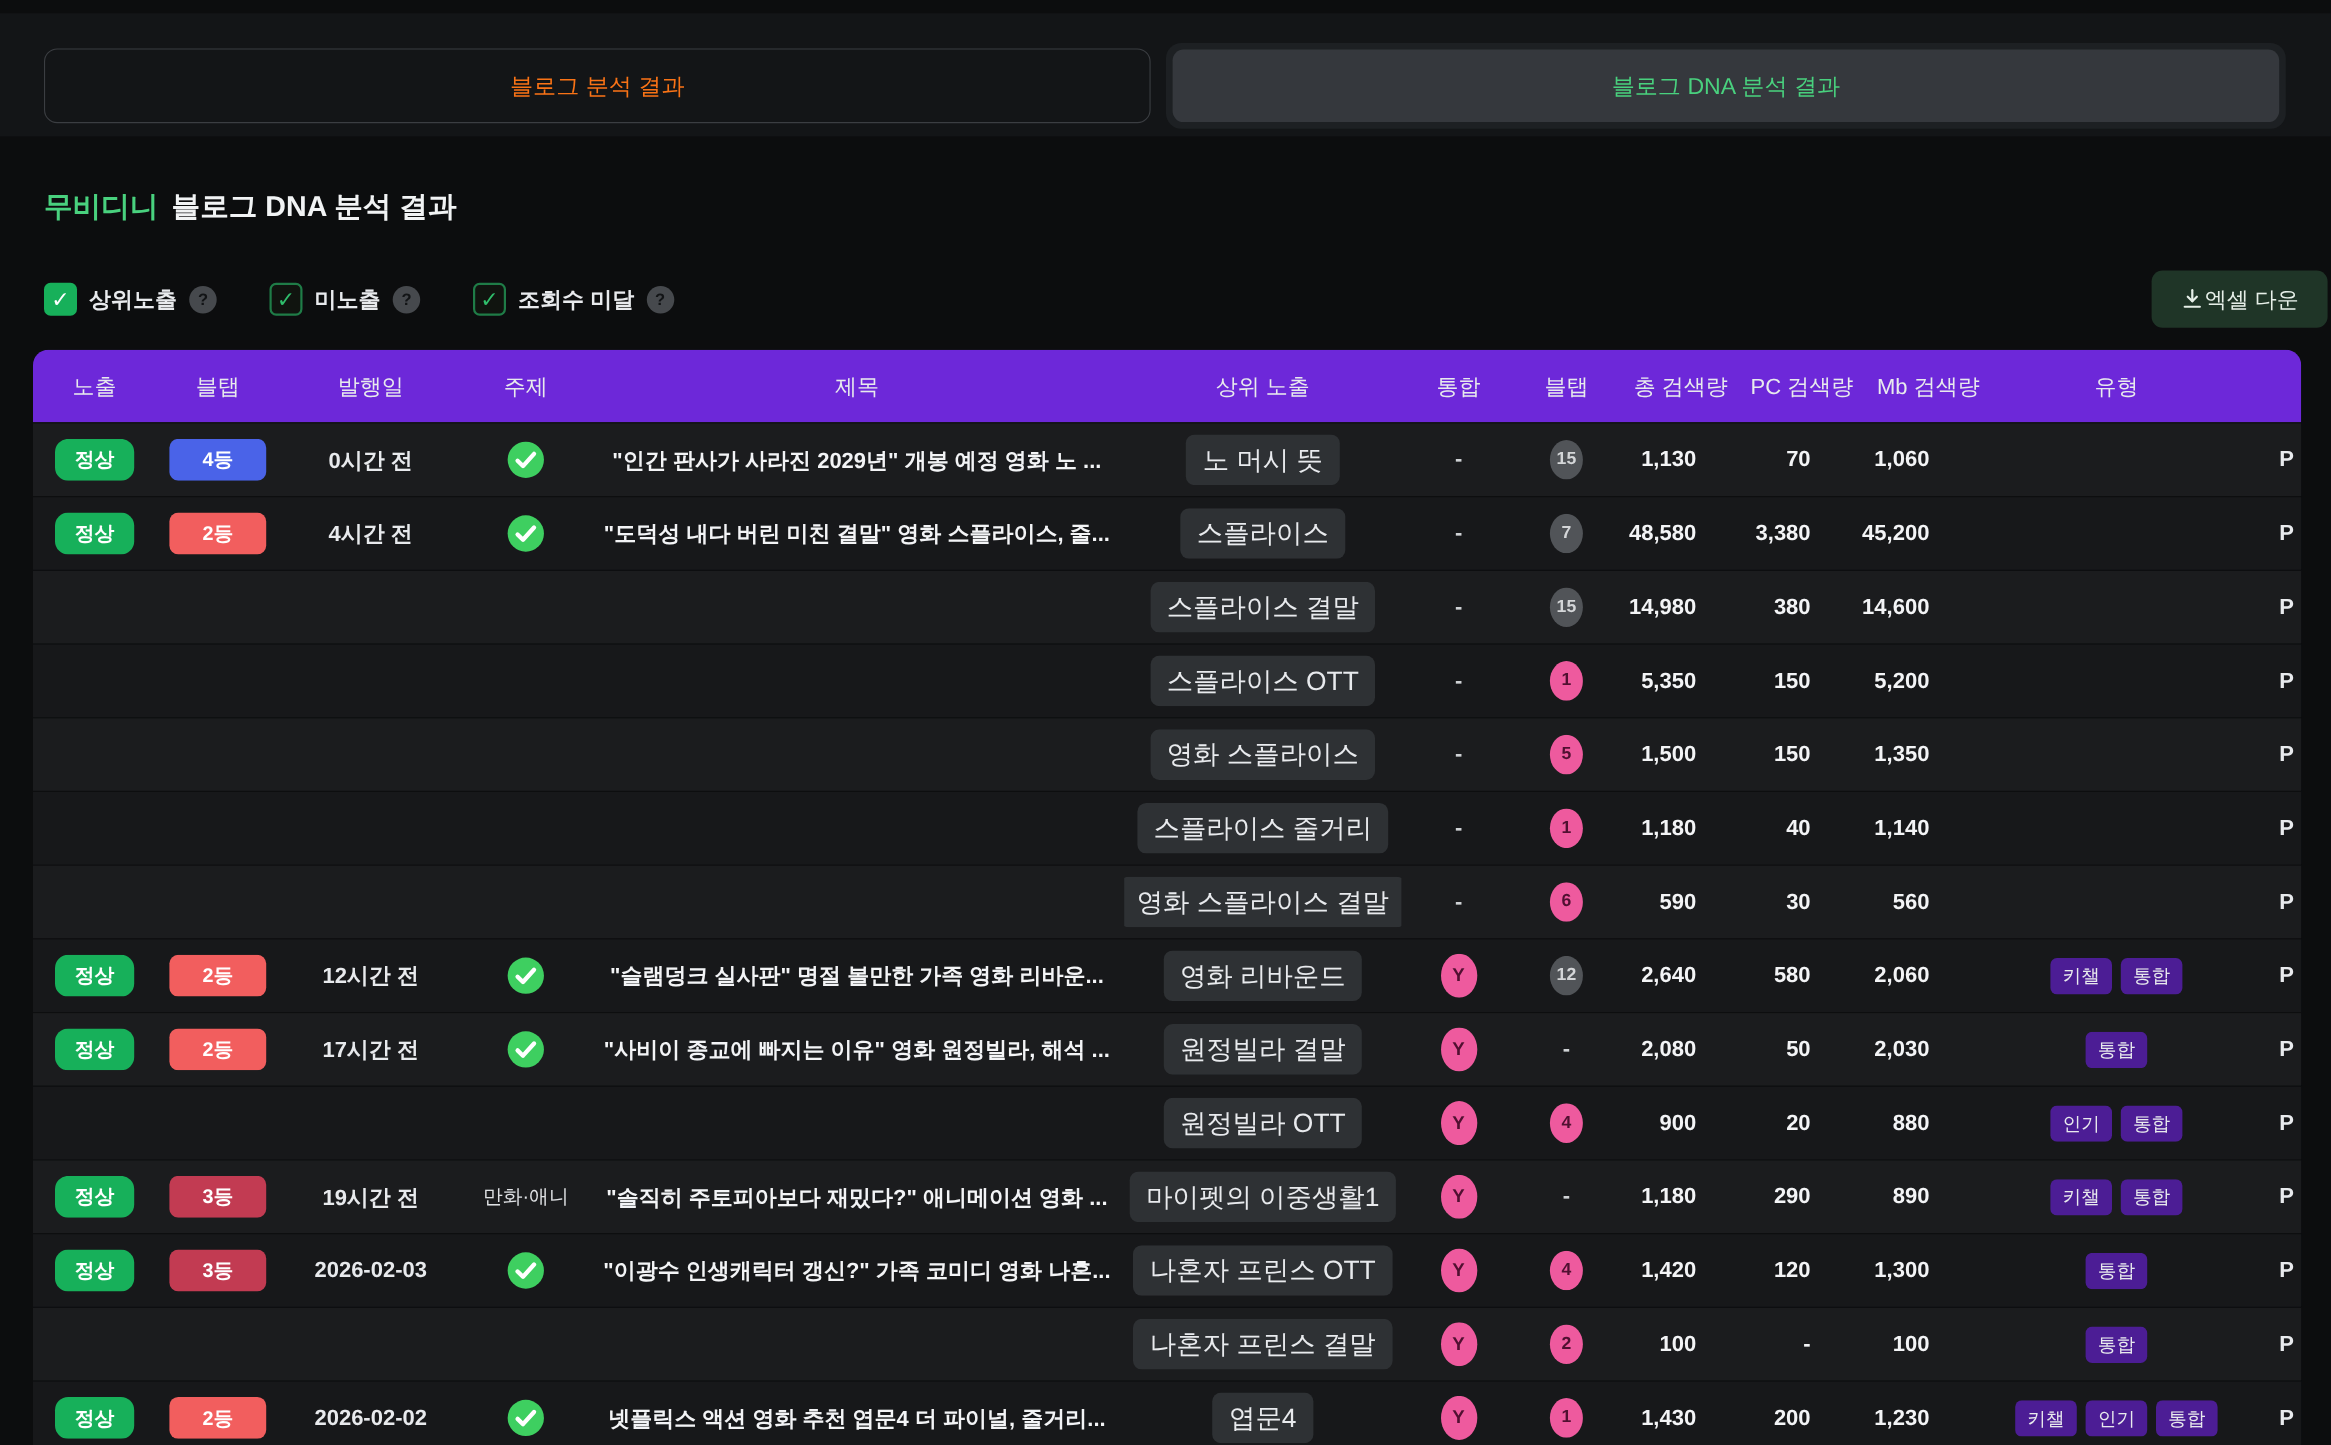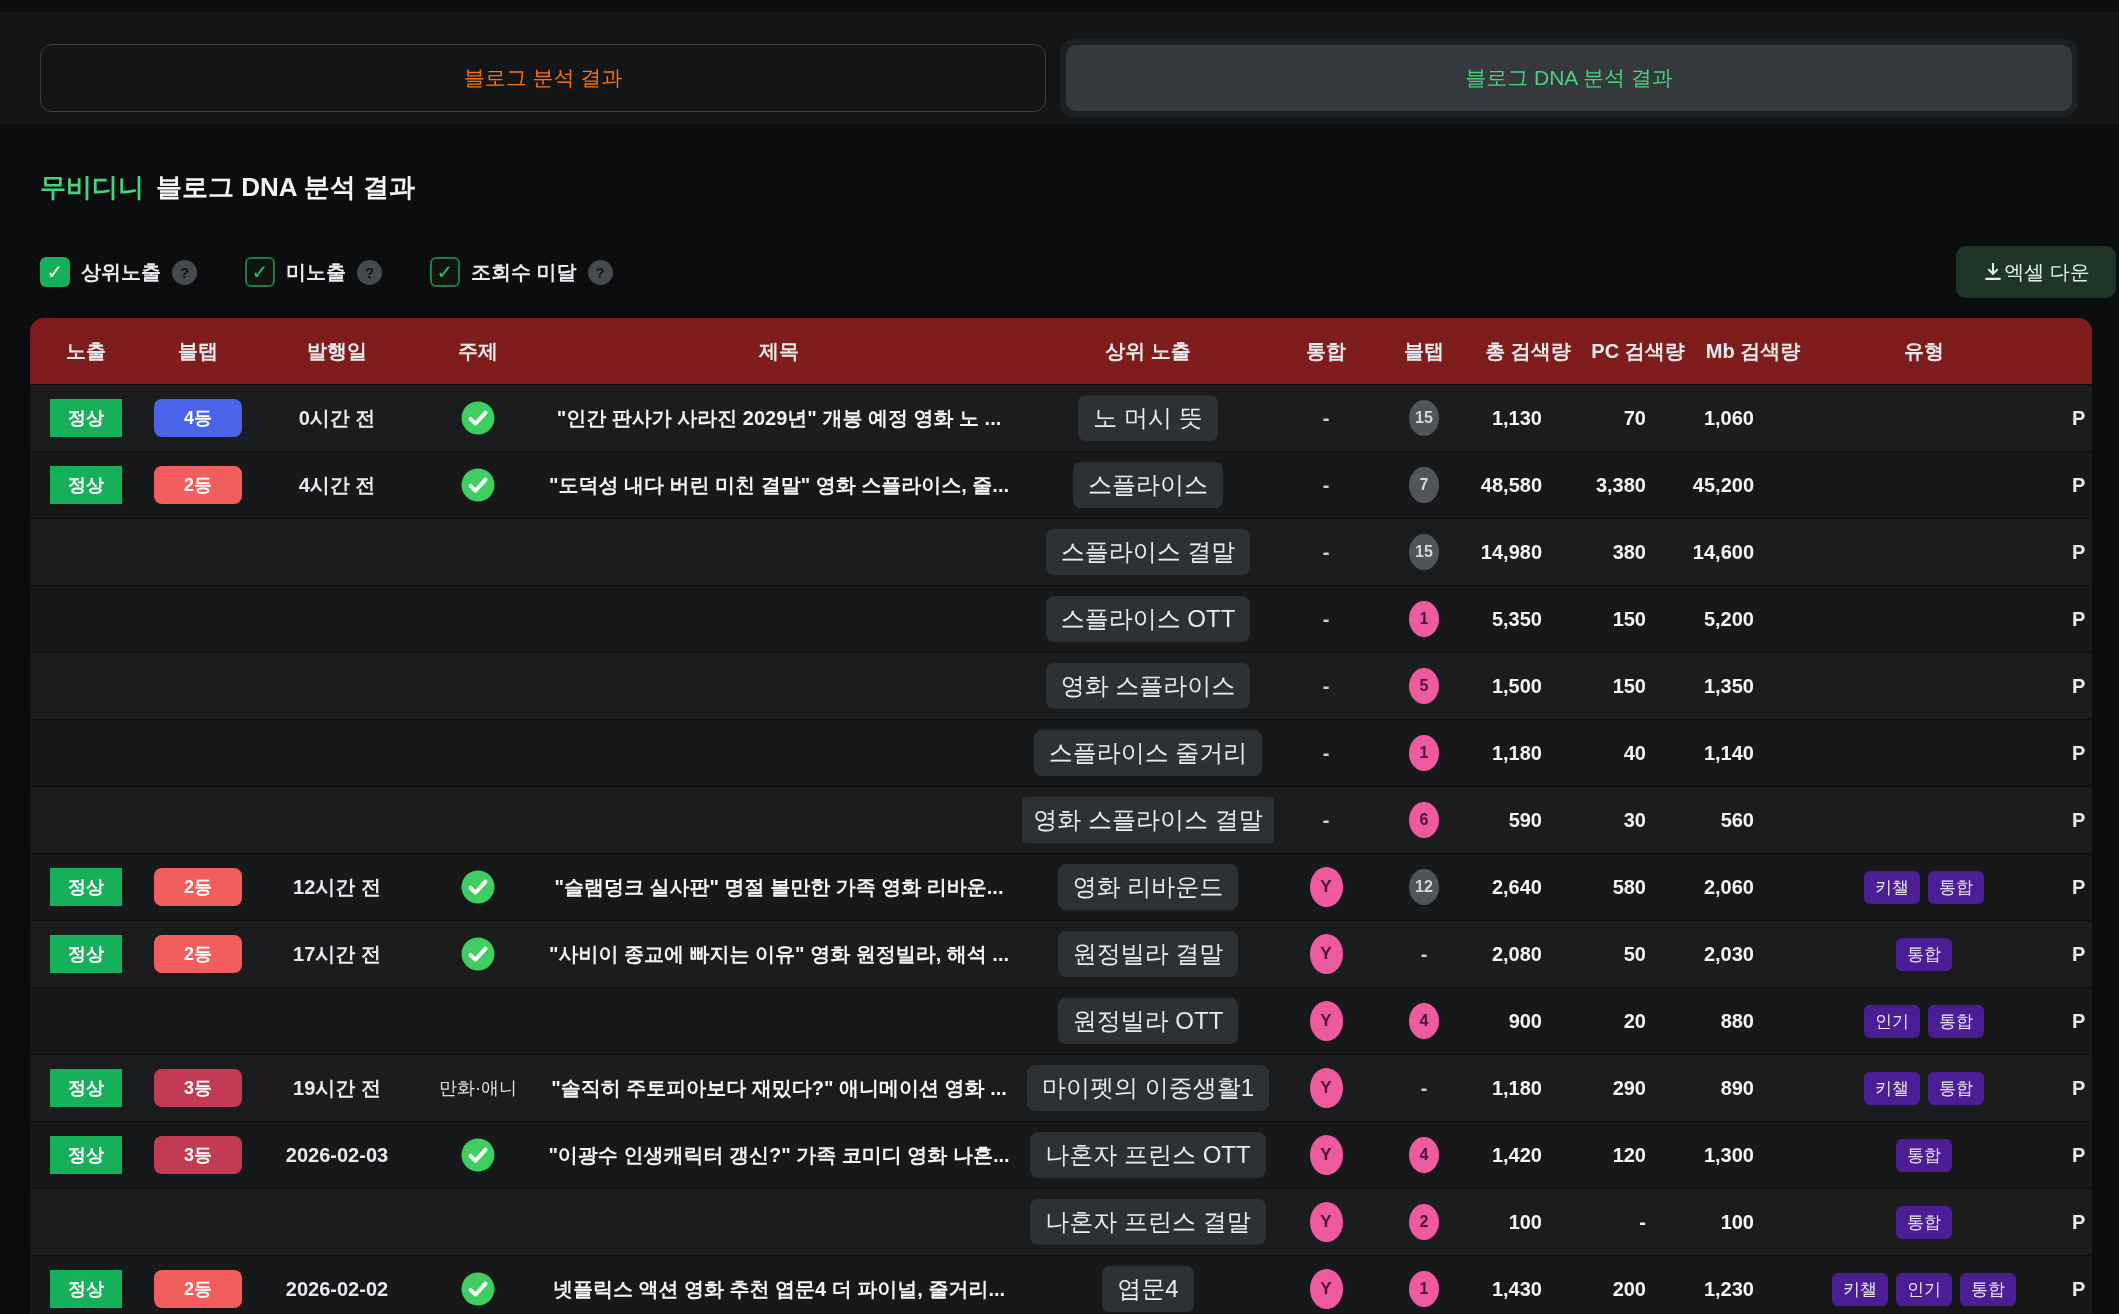--- a/index.html
+++ b/index.html
@@ -41,32 +41,32 @@
     position:absolute;left:1956px;top:246px;width:160px;height:52px;background:#1f3527;
     border-radius:10px;display:flex;align-items:center;justify-content:center;gap:0;
     color:#e6efe8;font-size:20px;cursor:pointer;
   }
   
   .table-card{position:absolute;left:30px;top:318px;width:2062px;height:996px;
               border-radius:14px 14px 0 0;overflow:hidden;background:#171819;}
   .trow{display:grid;
         grid-template-columns:112px 112px 166px 116px 486px 252px 104px 92px 116px 104px 126px 216px 60px;
         align-items:center;height:66px;}
-  .thead .trow{background:#7f1d1d;font-weight:bold;font-size:20px;color:#e8eaed;height:66px;}
+  .thead .trow{background:#6d28d9;font-weight:normal;font-size:20px;color:#e8eaed;height:66px;}
   .tbody .trow{border-top:1px solid #0d0e0f;font-size:20px;}
   .tbody .trow:nth-child(odd){background:#1b1c1e;}
   .tbody .trow:nth-child(even){background:#17181a;}
   .cell{display:flex;justify-content:center;align-items:center;overflow:hidden;white-space:nowrap;box-sizing:border-box;}
   .cell.num{justify-content:flex-end;padding-right:44px;font-weight:600;color:#f3f4f6;}
   .cell.mbnum{padding-right:62px;}
   .cell.cut{justify-content:flex-start;padding-left:40px;font-weight:bold;color:#e8eaed;}
   .title-cell{font-weight:bold;color:#f3f4f6;cursor:pointer;}
   .date-cell{font-weight:600;color:#e8eaed;}
   .topic-text{color:#dfe1e4;font-size:18px;}
-  .badge{border-radius:0;padding:7px 0;width:72px;text-align:center;font-size:18px;font-weight:bold;color:#fff;}
+  .badge{border-radius:12px;padding:7px 0;width:72px;text-align:center;font-size:18px;font-weight:bold;color:#fff;}
   .badge.normal{background:#17b05a;}
   .rankbadge{border-radius:8px;padding:7px 0;width:88px;text-align:center;font-size:18px;font-weight:bold;color:#fff;}
   .rankbadge.blue{background:#4a63e8;}
   .rankbadge.red{background:#f25e5e;}
   .rankbadge.crimson{background:#c23b52;}
   .kw{background:#2e3134;border-radius:8px;padding:7px 15px;font-size:24px;color:#e8eaed;cursor:pointer;}
   .oval{width:33px;height:40px;border-radius:50%;background:#ee5a9e;color:#511031;
         font-weight:bold;font-size:17px;display:flex;align-items:center;justify-content:center;}
   .circ{width:30px;height:36px;border-radius:50%;display:flex;align-items:center;justify-content:center;
         font-size:16px;font-weight:bold;}

